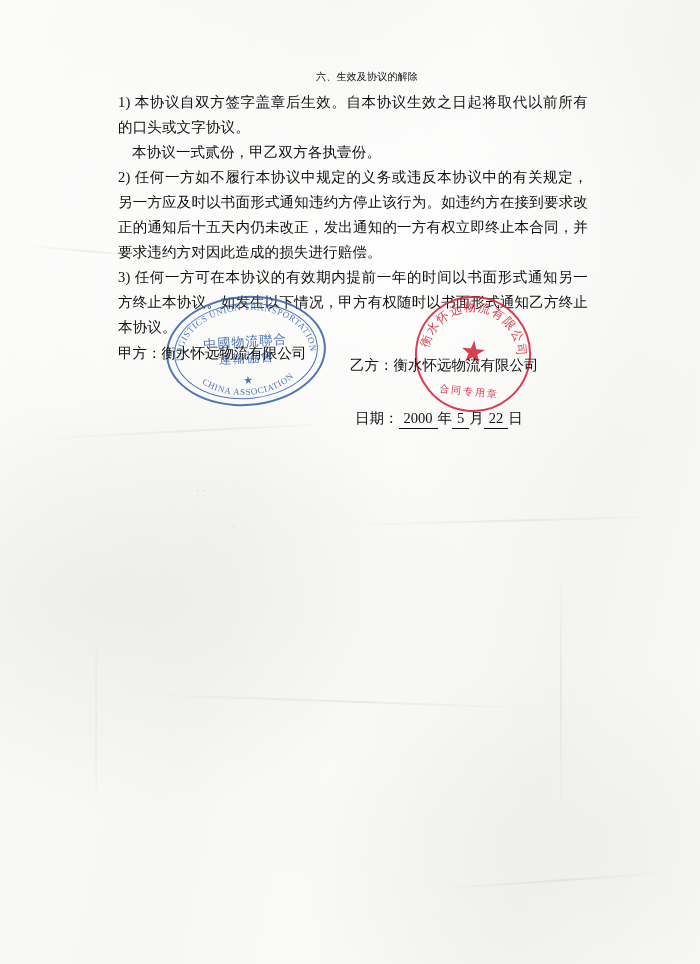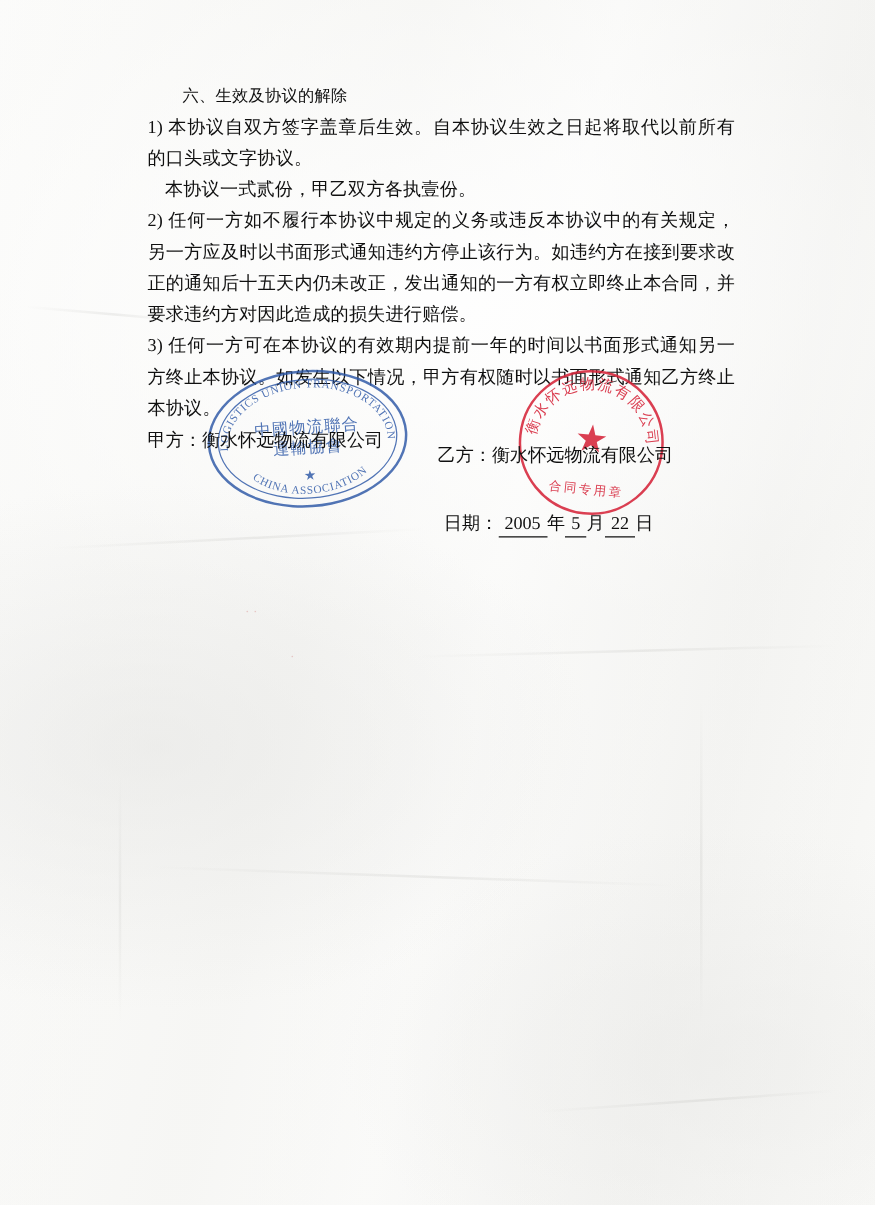--- a/index.html
+++ b/index.html
@@ -41,26 +41,27 @@
   .crease.v2 { left: 95px;  top: 620px; width: 2px;  height: 200px; background: linear-gradient(180deg, rgba(0,0,0,0) 0%, rgba(150,150,145,0.10) 50%, rgba(0,0,0,0) 100%); }
 
   .doc-body {
     position: absolute;
     left: 118px;
     top: 64px;
     width: 470px;
   }
 
   .section-heading {
-    font-size: 13px;
+    font-size: 10px;
     line-height: 25px;
     color: #101010;
     text-indent: 28px;
     margin: 0 0 1px 0;
     letter-spacing: 0.2px;
+    text-align: center;
   }
 
   .para {
     font-size: 14.5px;
     line-height: 25px;
     color: #101010;
     margin: 0;
     letter-spacing: 0.15px;
     text-align: justify;
     text-justify: inter-ideograph;
@@ -274,19 +275,19 @@
   <div class="sig-row">
     <div class="sig-party-a">
       <span>甲方：</span><span>衡水怀远物流有限公司</span>
     </div>
     <div class="sig-party-b">
       <span>乙方：</span><span>衡水怀远物流有限公司</span>
     </div>
   </div>
 
   <div class="date-row">
-    <span>日期：</span><span class="u">2005</span><span>年</span><span class="u">5</span><span>月</span><span class="u">22</span><span>日</span>
+    <span>日期：</span><span class="u">2000</span><span>年</span><span class="u">5</span><span>月</span><span class="u">22</span><span>日</span>
   </div>
 
   <div class="smudge" style="left:196px; top:484px;">· ·</div>
   <div class="smudge" style="left:232px; top:520px;">·</div>
 
 </div>
 
 </body></html>

